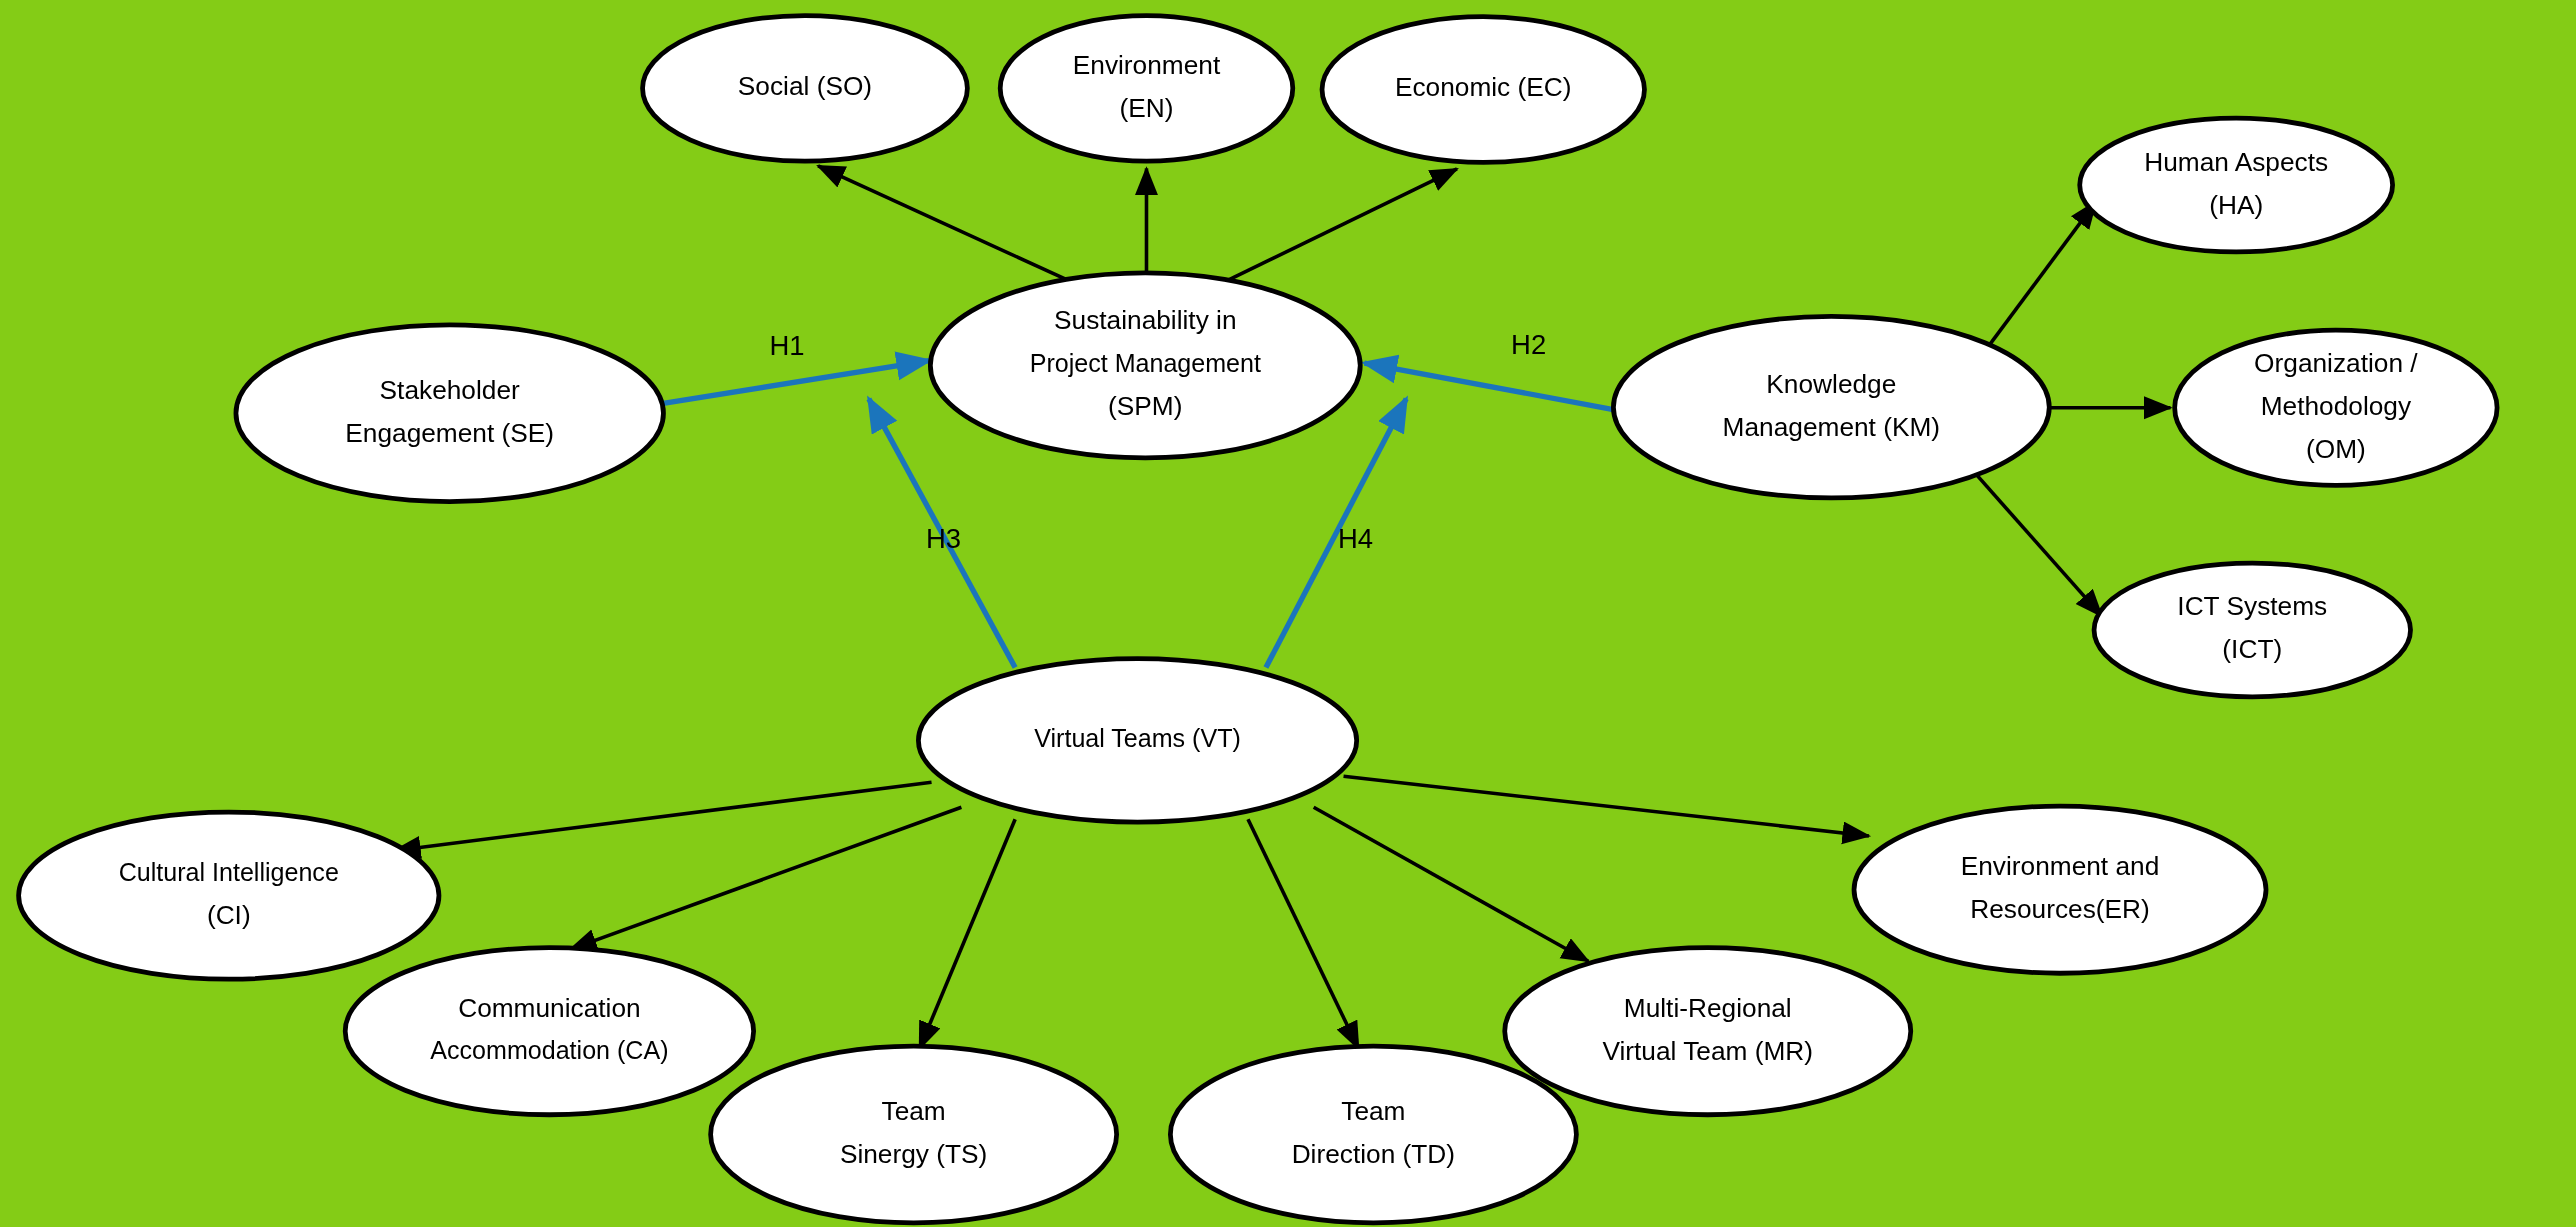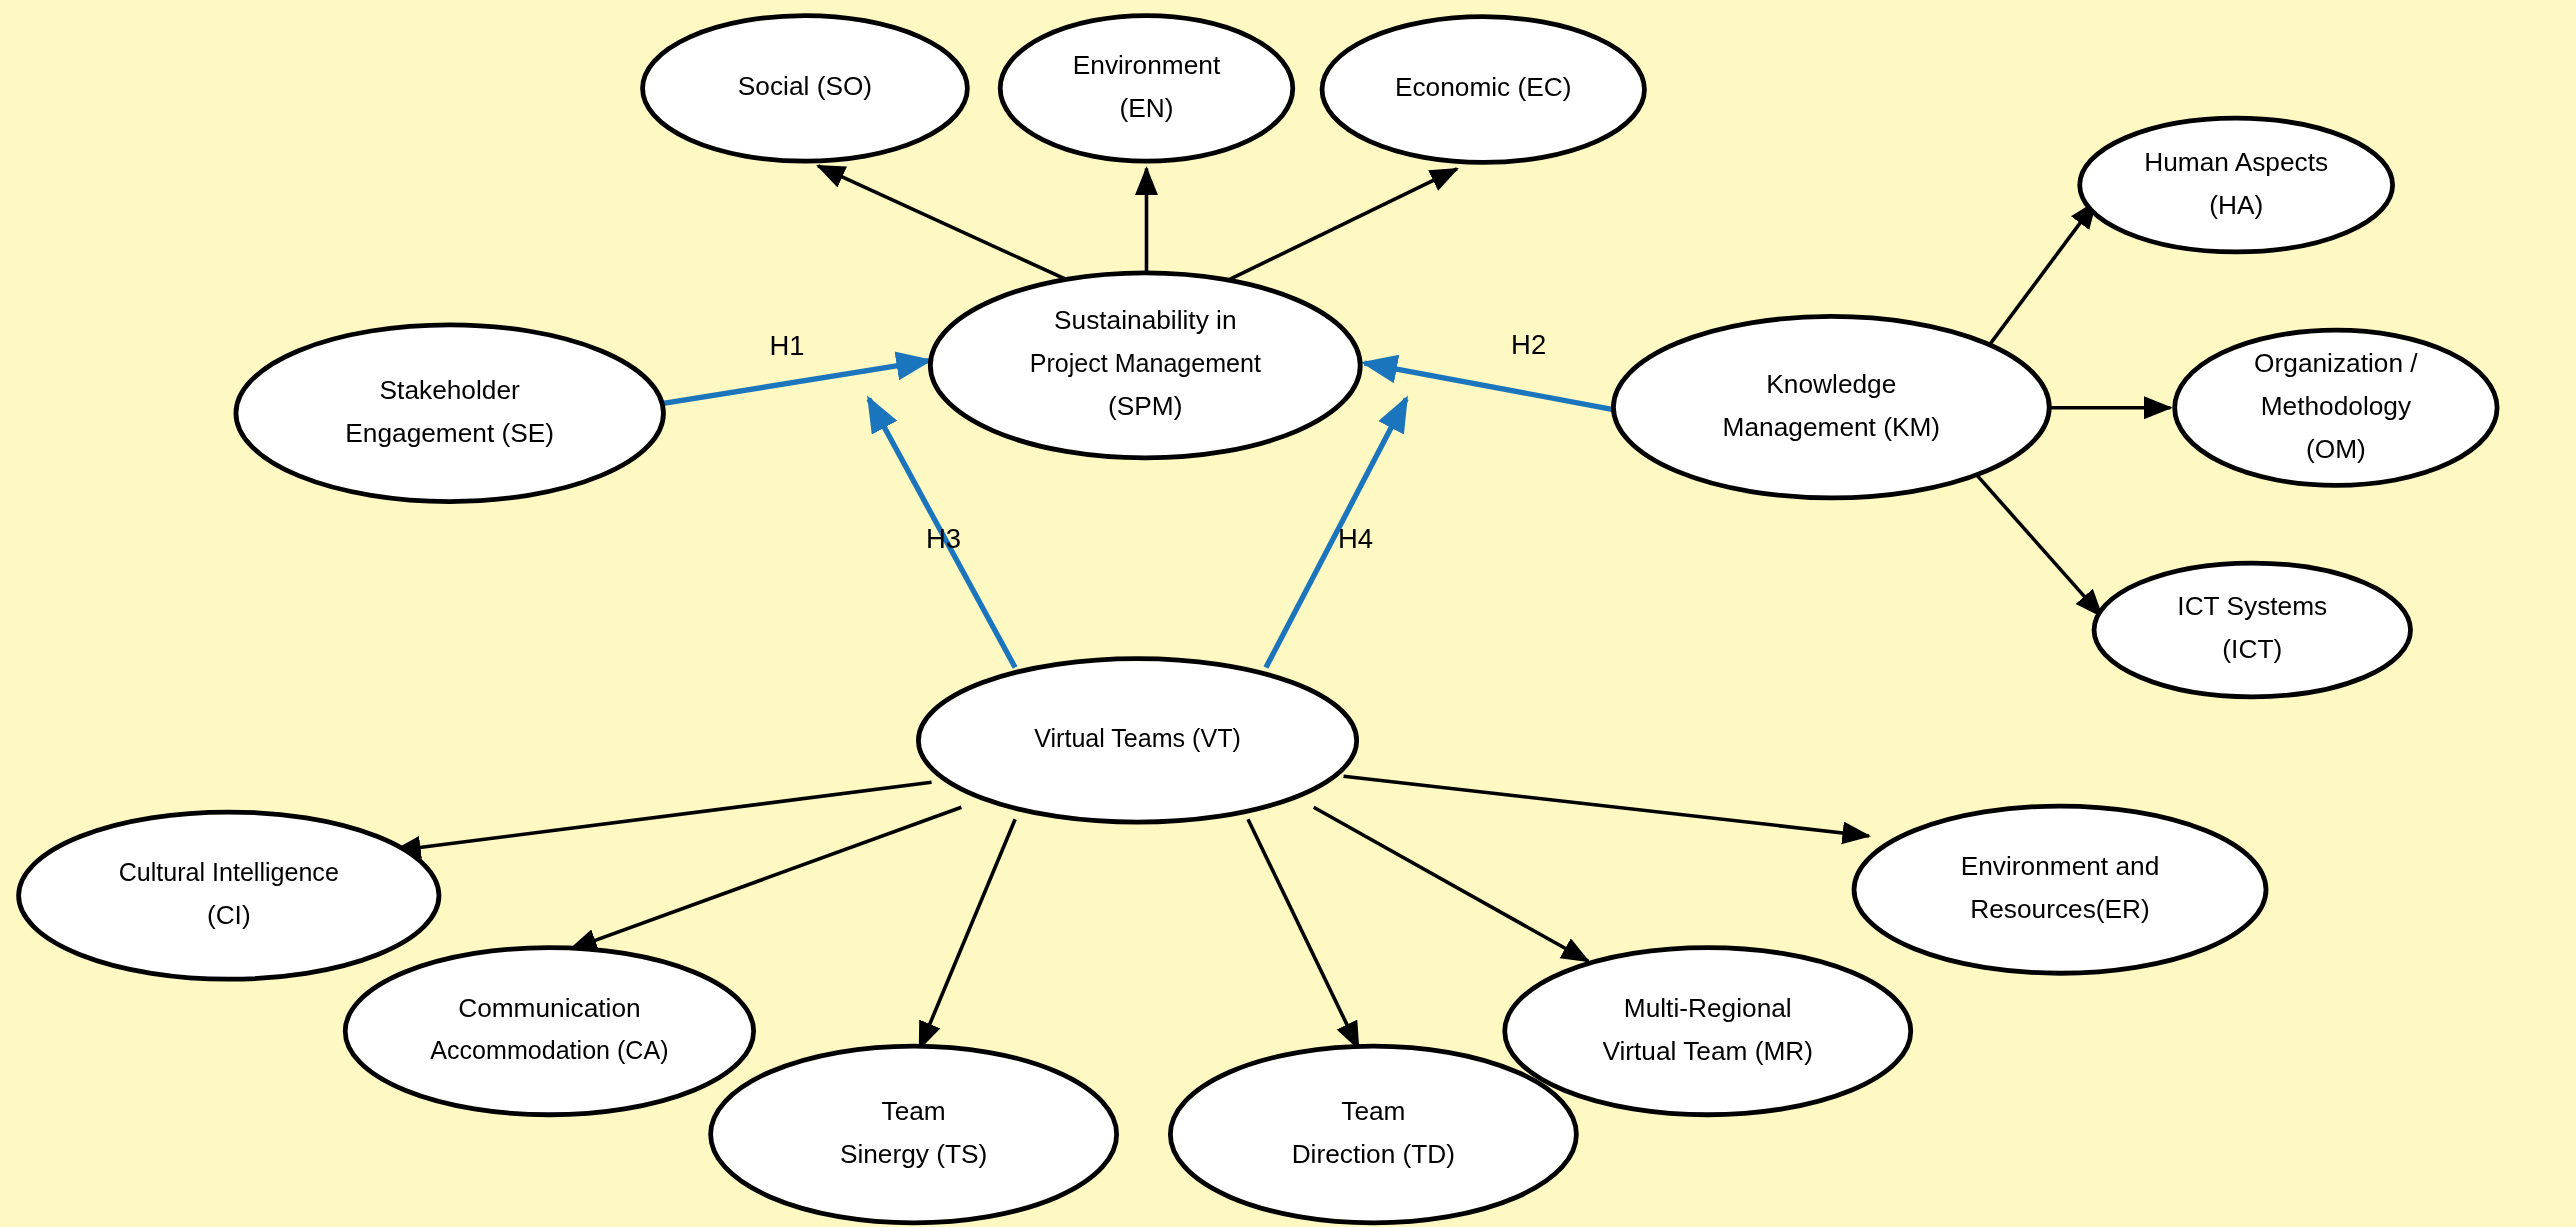--- a/index.html
+++ b/index.html
@@ -11,21 +11,21 @@
   body {
     font-family: "Liberation Sans", sans-serif;
     width: 2576px;
     height: 1227px;
     overflow: hidden;
   }
   #diagram-root {
     position: relative;
     width: 2576px;
     height: 1227px;
-    background: #fef9c3;
+    background: #84cc16;
     text-decoration: underline;
   }
   svg#framework-svg {
     display: block;
     width: 2576px;
     height: 1227px;
   }
   .node-ellipse {
     fill: #ffffff;
     stroke: #000000;

